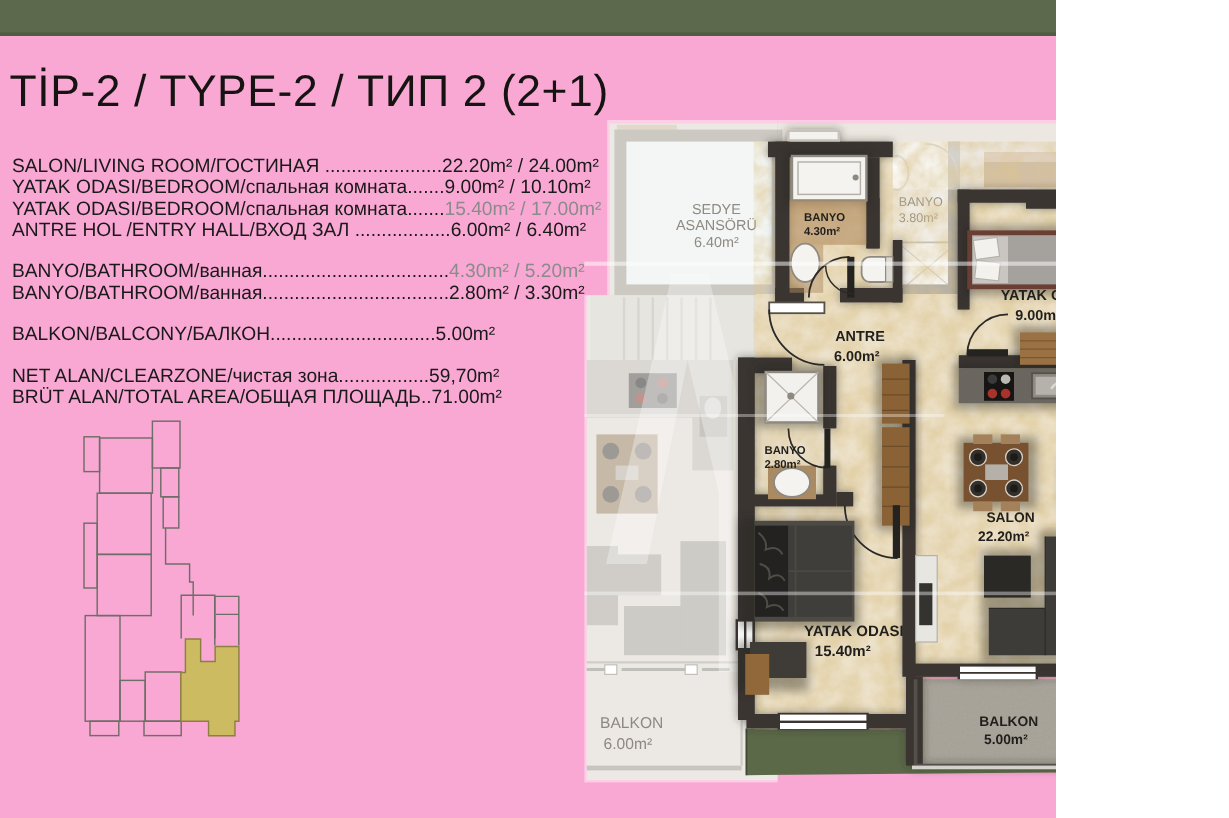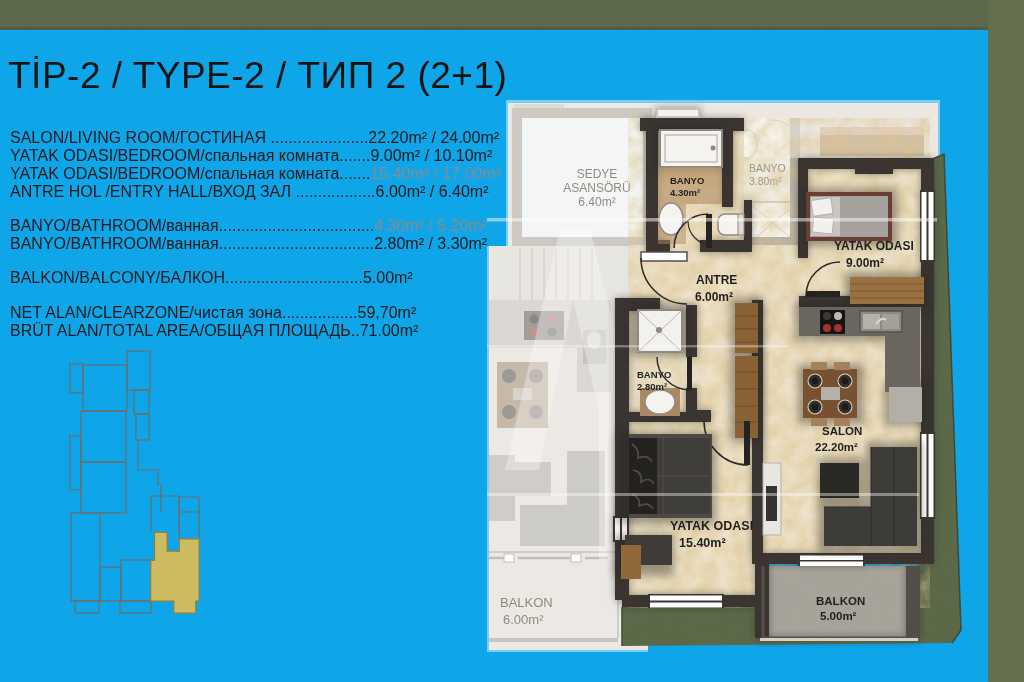--- a/index.html
+++ b/index.html
@@ -1,16 +1,16 @@
 <!DOCTYPE html>
 <html><head>
 <meta charset="utf-8">
 <style>
   html,body{margin:0;padding:0;background:#fff;}
-  #page{position:relative;width:1024px;height:682px;overflow:hidden;background:#0ea5e9;
+  #page{position:relative;width:880px;height:682px;overflow:hidden;background:#f9a8d4;
         font-family:"Liberation Sans", sans-serif;}
   svg{position:absolute;left:0;top:0;}
 </style>
 </head>
 <body>
 <div id="page">
 <svg width="1024" height="682" viewBox="0 0 1024 682">
 <defs>
   <filter id="grain" x="-5%" y="-5%" width="110%" height="110%" color-interpolation-filters="sRGB">
     <feTurbulence type="fractalNoise" baseFrequency="0.5" numOctaves="2" seed="4" result="n"></feTurbulence>

